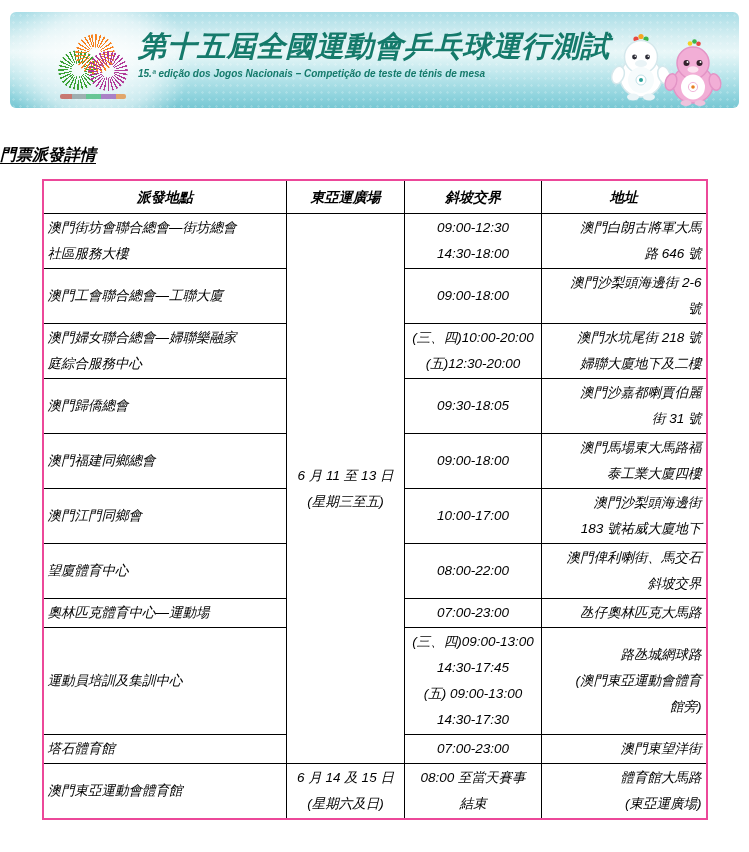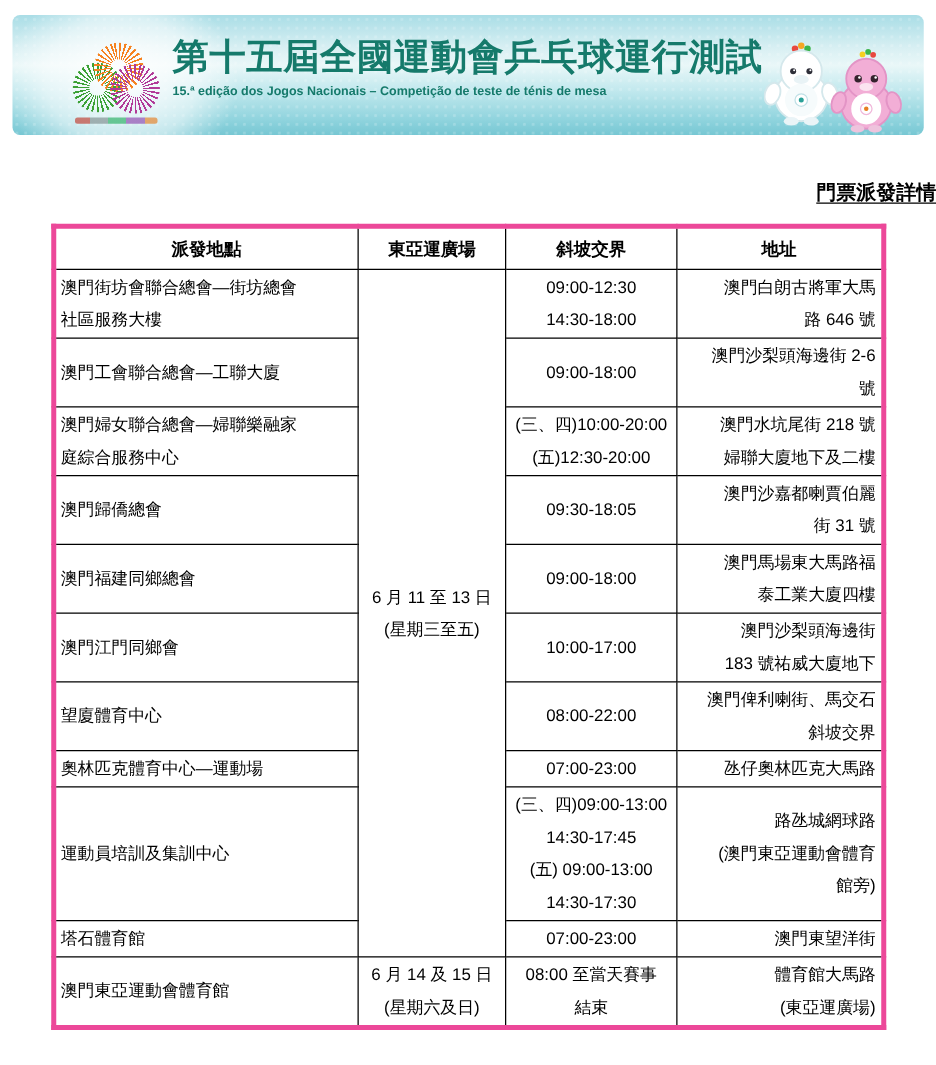--- a/index.html
+++ b/index.html
@@ -1,20 +1,20 @@
 <!DOCTYPE html>
 <html><head>
 <meta charset="utf-8">
 <style>
   html,body{margin:0;padding:0;background:#ffffff;}
   body{
     width:749px;height:852px;overflow:hidden;position:relative;
     font-family:"Liberation Sans","DejaVu Sans",sans-serif;color:#000;
   }
-  .page{position:relative;width:690px;height:852px;}
+  .page{position:relative;width:690px;height:852px;font-style:italic;}
 
   
   .banner{
     position:absolute;left:10px;top:12px;width:729px;height:96px;
     border-radius:6px;overflow:hidden;
     background:linear-gradient(180deg,#a9dde6 0%,#d9f0f3 28%,#e9f7f8 42%,#c3e9ee 62%,#8ed3dd 88%,#77c7d3 100%);
   }
   .banner::before{ 
     content:"";position:absolute;left:-8px;top:-28px;width:190px;height:160px;
     background:radial-gradient(ellipse at center,rgba(255,255,255,0.95) 0%,rgba(255,255,255,0.55) 45%,rgba(255,255,255,0) 70%);
@@ -47,30 +47,30 @@
     white-space:nowrap;line-height:36px;
   }
   .banner-subtitle{
     margin-top:4px;font-size:10px;font-weight:bold;color:#157a6b;white-space:nowrap;
   }
 
   .mascots{position:absolute;right:16px;top:18px;width:112px;height:78px;}
 
   
   .section-title{
-    margin:36px 0 13px 0;text-align:right;
+    margin:36px 0 13px 0;text-align:left;
     font-size:16px;font-weight:bold;line-height:22px;
     text-decoration:underline;text-underline-offset:3px;
   }
 
   
   table.dist-table{
     table-layout:fixed;border-collapse:collapse;
     width:664px;margin:0 auto;
-    border:4px solid #ec4899;
+    border:2px solid #ec4899;
     font-size:13.5px;
   }
   .dist-table th,.dist-table td{
     border:1px solid #000;
     line-height:26px;padding:1px 4px;
     vertical-align:middle;white-space:pre;overflow:hidden;
   }
   .dist-table th{font-weight:bold;text-align:center;line-height:30px;font-size:14px;}
   .col-location{text-align:left;padding-left:6px;white-space:pre-line;}
   .col-date{text-align:center;}

